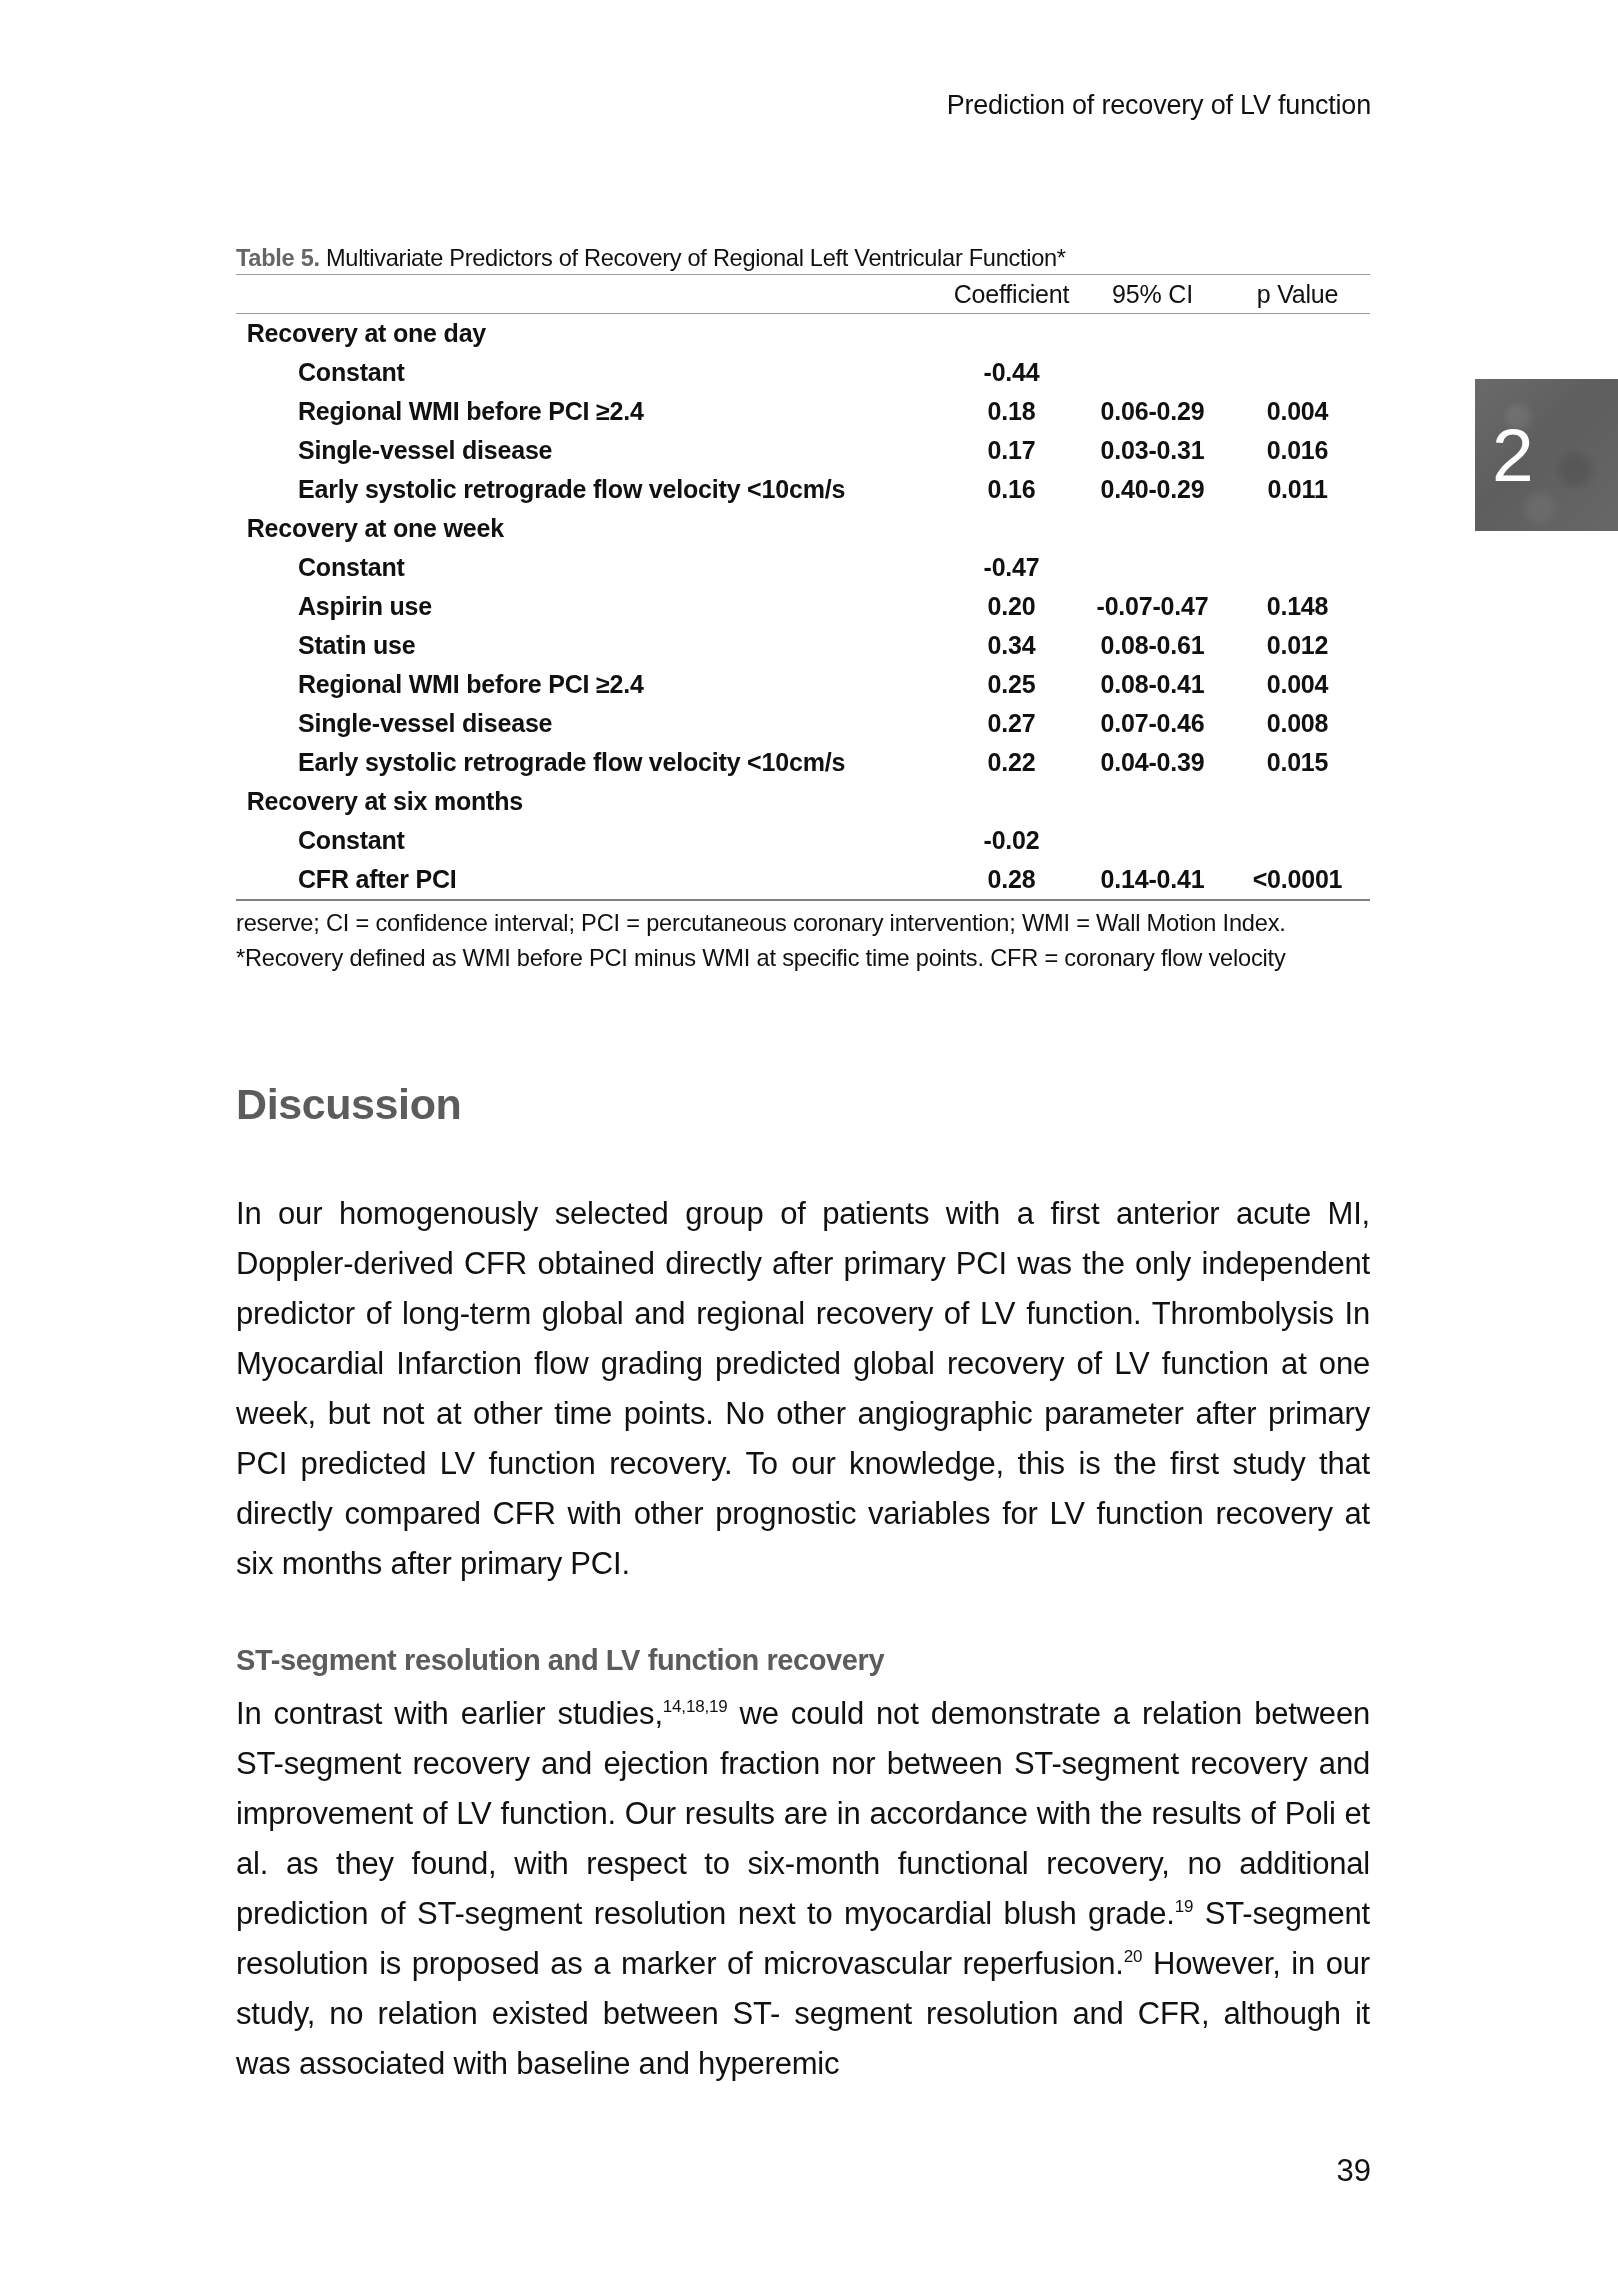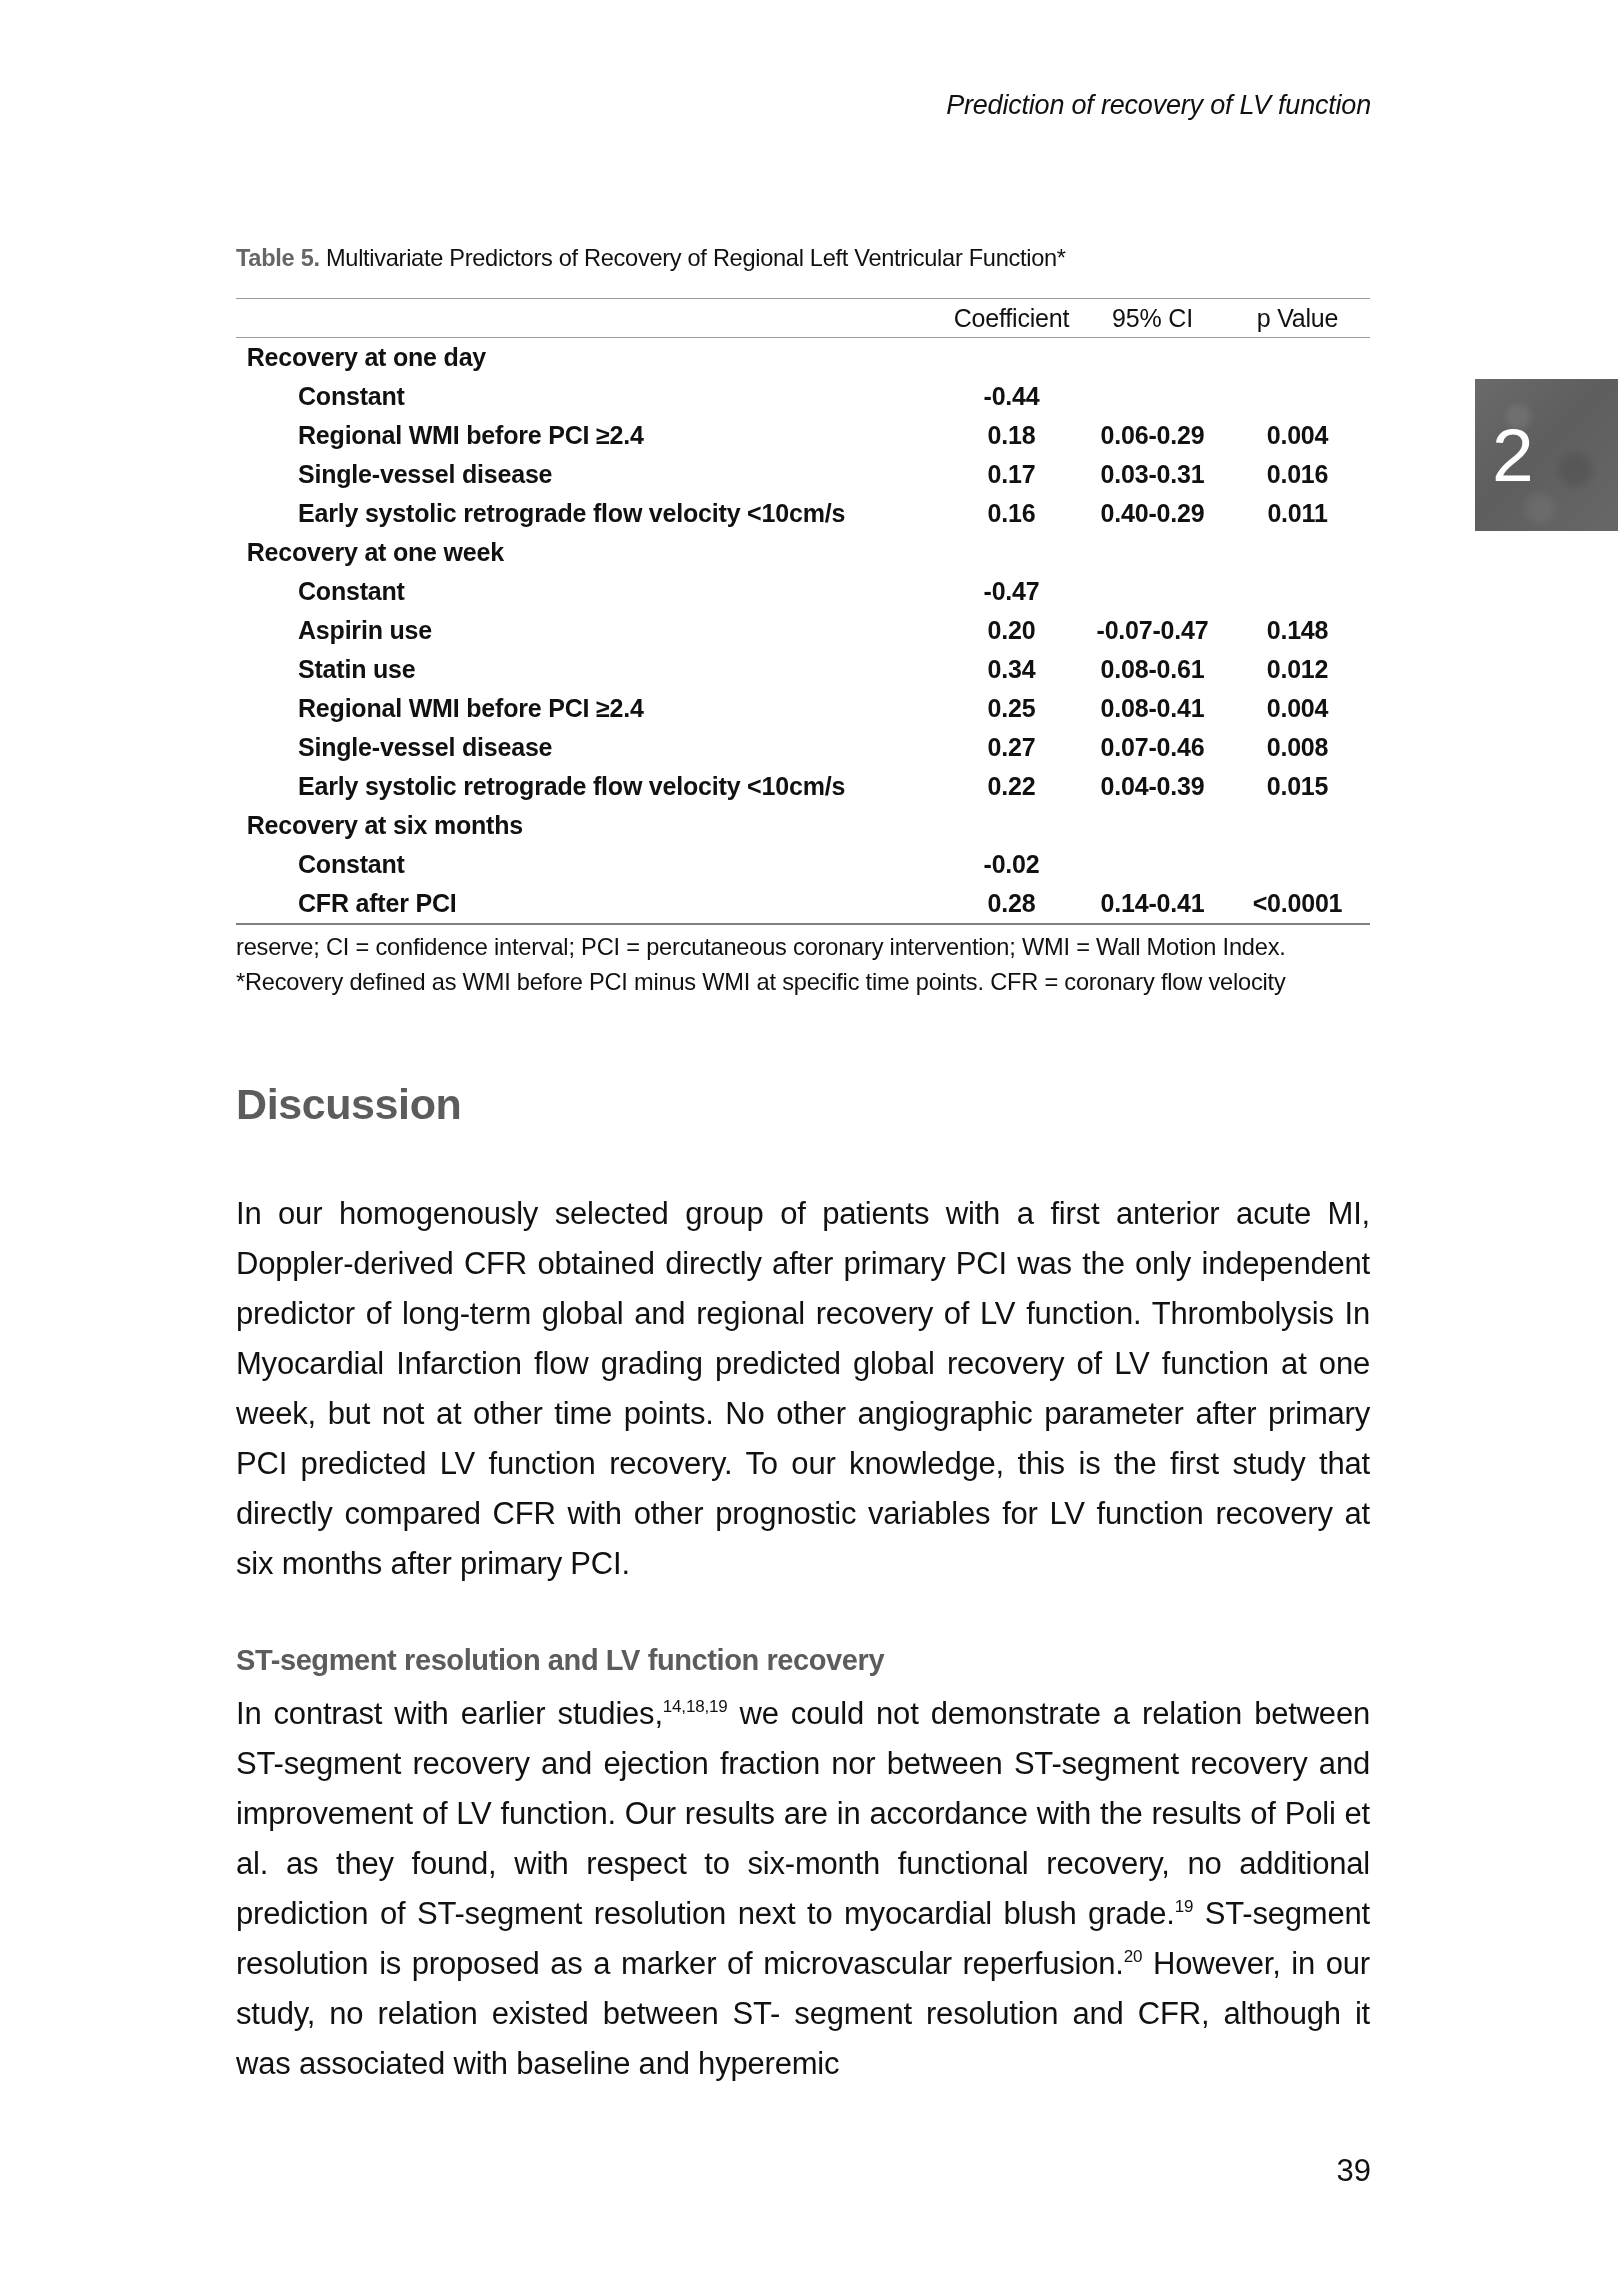--- a/index.html
+++ b/index.html
@@ -1,31 +1,31 @@
 <!DOCTYPE html>
 <html style="font-size:12px"><head>
 <meta charset="utf-8">
 <style>
   html, body { margin: 0; padding: 0; background: #ffffff; }
   body { width: 1619px; height: 2284px; position: relative; overflow: hidden;
          font-family: "Liberation Sans", "DejaVu Sans", sans-serif; color: #111; }
 
-  .running-header { position: absolute; top: 90px; right: 248px; font-size: 27px; color: #111; letter-spacing: -0.2px; font-style: italic; }
+  .running-header { position: absolute; top: 90px; right: 248px; font-size: 27px; color: #111; letter-spacing: -0.2px; }
 
   .chapter-tab { position: absolute; left: 1475px; top: 379px; width: 144px; height: 152px;
     background:
       radial-gradient(circle at 30% 25%, rgba(255,255,255,0.08) 0 7.6px, transparent 17px),
       radial-gradient(circle at 70% 60%, rgba(0,0,0,0.10) 0 10.7px, transparent 23px),
       radial-gradient(circle at 45% 85%, rgba(255,255,255,0.06) 0 9px, transparent 20px),
       linear-gradient(135deg, #6a6a6a, #5e5e5e 45%, #676767);
     color: #fff; display: flex; align-items: center; justify-content: flex-start; }
   .chapter-tab span { font-size: 75px; margin-left: 17px; font-weight: 400; line-height: 1; }
 
   .table-wrap { position: absolute; left: 236px; top: 245px; width: 1134px; }
-  .table-caption { font-size: 23.6px; letter-spacing: -0.3px; margin-bottom: 26px; }
+  .table-caption { font-size: 23.6px; letter-spacing: -0.3px; margin-bottom: 2px; }
   .table-caption .label { color: #666; font-weight: bold; }
   table { width: 100%; border-collapse: collapse; font-size: 25px; letter-spacing: -0.2px; }
   thead tr { border-top: 1.5px solid #9a9a9a; border-bottom: 1.5px solid #9a9a9a; }
   tbody { border-bottom: 2.3px solid #7f7f7f; font-weight: bold; }
   th { font-weight: normal; text-align: center; height: 38px; padding: 0; }
   td { height: 39px; padding: 0; }
   td.group { padding-left: 10.7px; }
   td.item { padding-left: 62px; }
   .c-coef { width: 137px; text-align: center; }
   .c-ci { width: 145px; text-align: center; }

